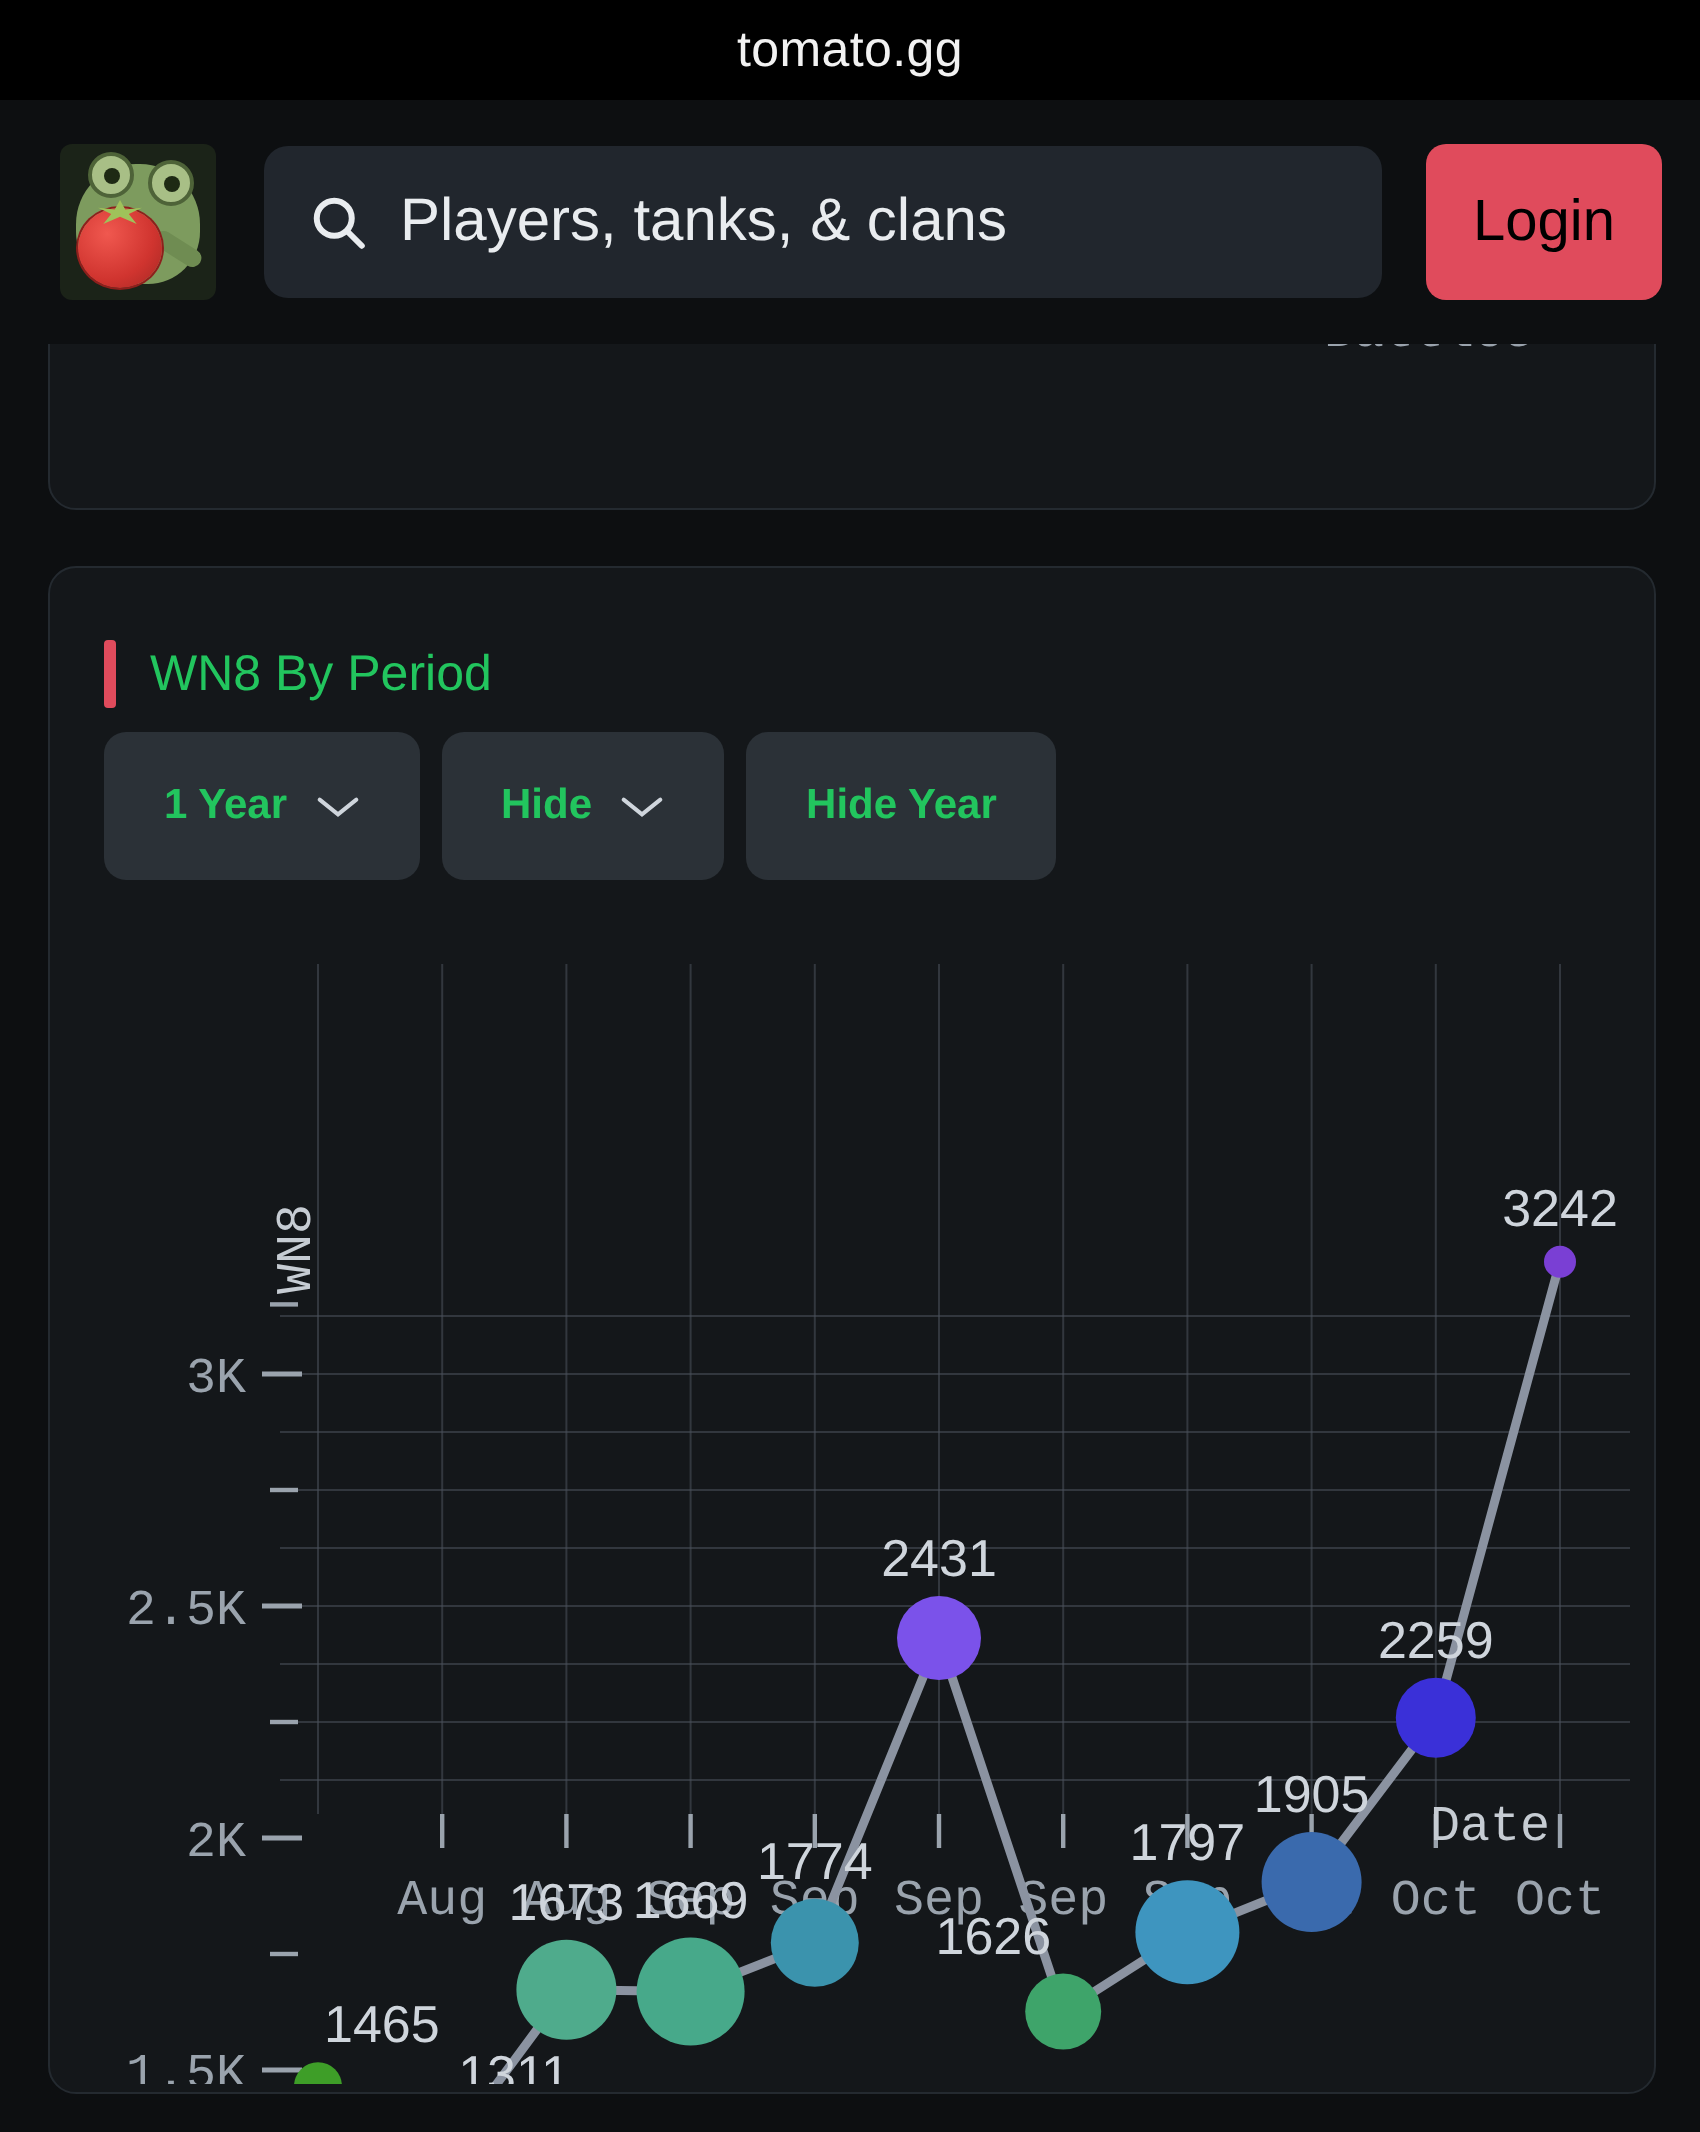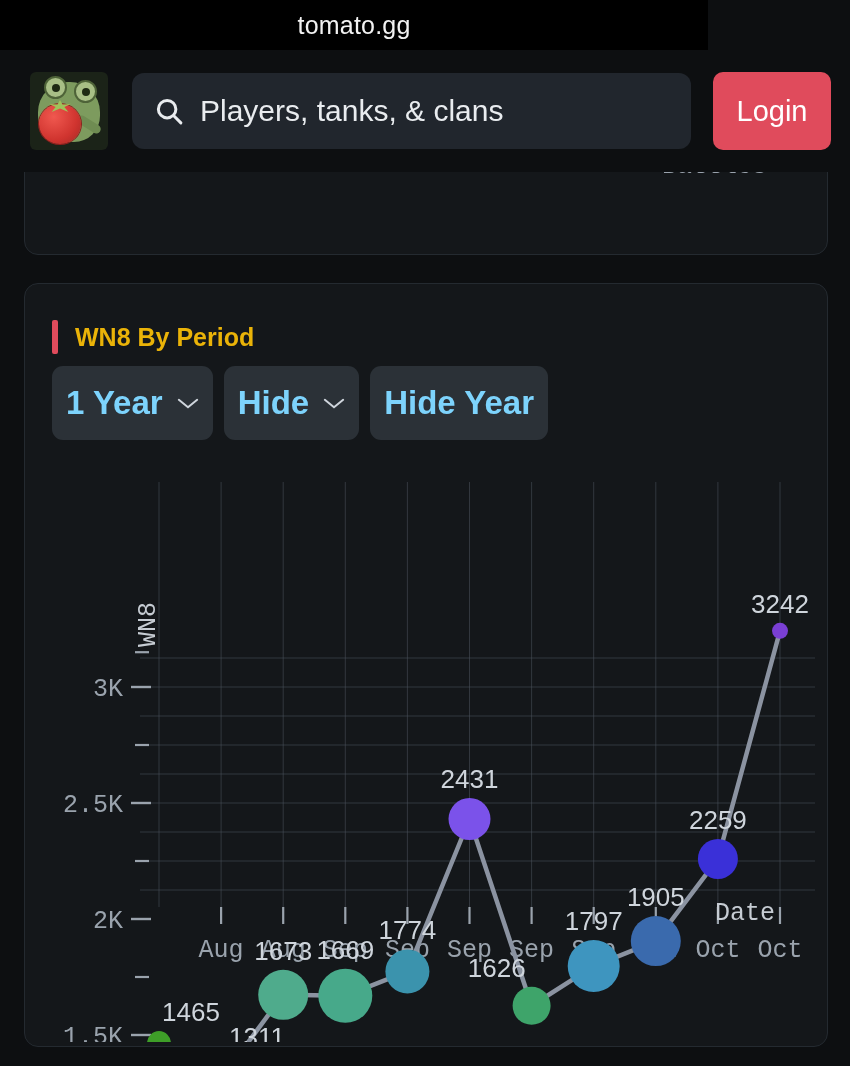--- a/index.html
+++ b/index.html
@@ -6,21 +6,21 @@
   body{
     width:850px;height:1066px;overflow:hidden;
     background:#0d0f11;
     font-family:"Liberation Sans",sans-serif;
     -webkit-font-smoothing:antialiased;
   }
   .phone{position:relative;width:850px;height:1066px;background:#0d0f11;}
 
   
   .urlbar{
-    position:absolute;left:0;top:0;width:708px;height:50px;
+    position:absolute;left:0;top:0;width:850px;height:50px;
     background:#000;display:flex;align-items:center;justify-content:center;
   }
   .urlbar .host{
     color:#f2f2f2;font-size:25px;font-family:"Liberation Sans",sans-serif;letter-spacing:.2px;
   }
 
   
   .topnav{
     position:absolute;left:5px;top:50px;width:850px;height:122px;
     background:#0d0f11;display:flex;align-items:center;z-index:30;
@@ -61,48 +61,48 @@
   .searchbox{
     flex:1;margin-left:24px;height:76px;background:#21262d;border-radius:12px;
     display:flex;align-items:center;padding:0 22px;box-sizing:border-box;
   }
   .search-icon{width:30px;height:30px;flex:none;margin-right:16px;}
   .search-ph{
     color:#e9ecef;font-size:30px;font-family:"Liberation Sans",sans-serif;
   }
   .loginbtn{
     margin:0 24px 0 22px;width:118px;height:78px;border-radius:10px;
-    background:#e04b5c;color:#ffffff;font-size:29px;border:none;
+    background:#e04b5c;color:#000000;font-size:29px;border:none;
     display:flex;align-items:center;justify-content:center;cursor:pointer;
     font-family:"Liberation Sans",sans-serif;flex:none;
   }
 
   
   .card{
     position:absolute;background:#14171a;border:1px solid #242a30;border-radius:14px;
   }
   #card-top{left:24px;top:58px;width:802px;height:195px;}
   #card-chart{left:24px;top:283px;width:802px;height:762px;}
 
   .battles-axis{
     position:absolute;right:60px;top:93px;
     color:#9aa3ad;font-size:25px;font-family:"Liberation Mono",monospace;
     z-index:25;
   }
 
   
   .card-title-row{position:absolute;left:27px;top:36px;display:flex;align-items:center;}
   .title-bar{width:6px;height:34px;background:#e04b5c;border-radius:2px;margin-right:17px;}
-  .card-title{color:#eab308;font-size:25px;font-weight:bold;}
+  .card-title{color:#22c55e;font-size:25px;font-weight:normal;}
 
   .controls{position:absolute;left:27px;top:82px;display:flex;gap:11px;}
   .ctl{
     height:74px;background:#2b3137;border-radius:11px;
-    display:flex;align-items:center;padding:0 14px;box-sizing:border-box;
-    color:#7dd3fc;font-size:33px;font-weight:bold;cursor:pointer;gap:14px;
+    display:flex;align-items:center;padding:0 30px;box-sizing:border-box;
+    color:#22c55e;font-size:21px;font-weight:bold;cursor:pointer;gap:14px;
   }
   .chev{width:22px;height:13px;flex:none;}
 
   
   .plot{position:absolute;left:0;top:168px;width:800px;height:590px;}
   svg.chartsvg{display:block;}
   .axis-txt{fill:#9aa3ad;font-family:"Liberation Mono",monospace;font-size:25px;}
   .axis-name{fill:#c6ccd3;font-family:"Liberation Mono",monospace;font-size:25px;}
   .pt-label{fill:#cfd5dc;font-family:"Liberation Sans",sans-serif;font-size:26px;}
 </style>

